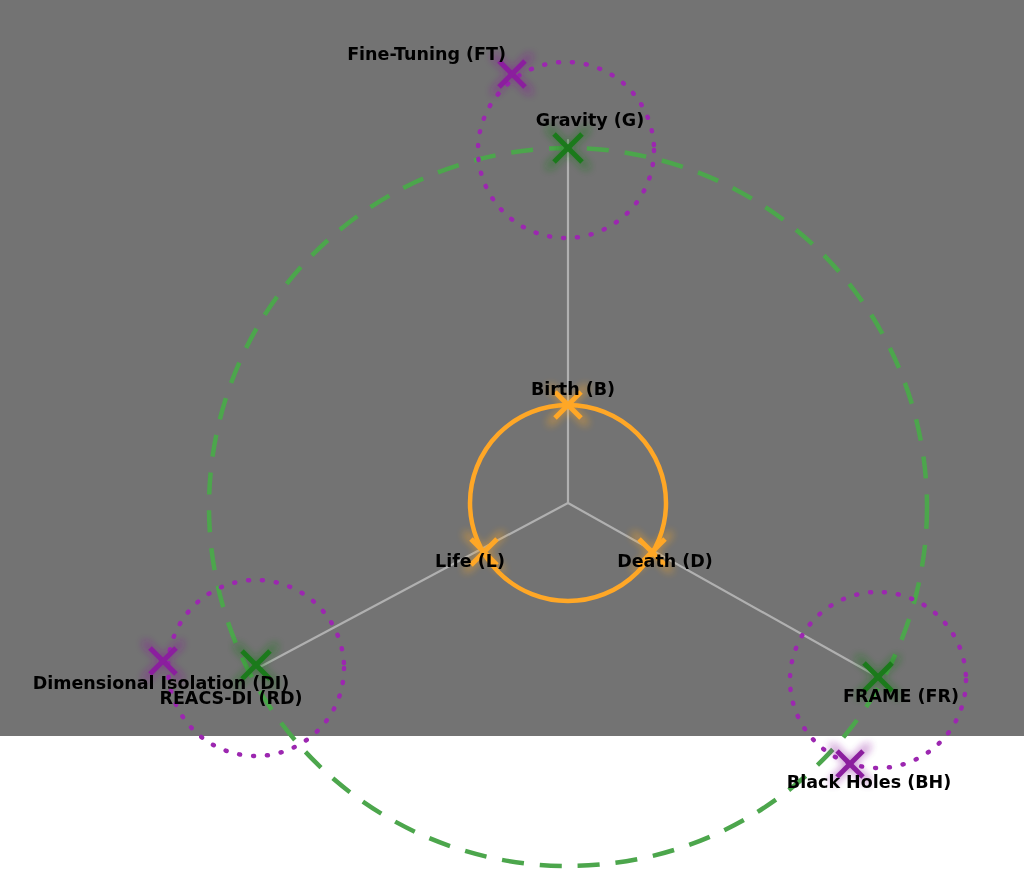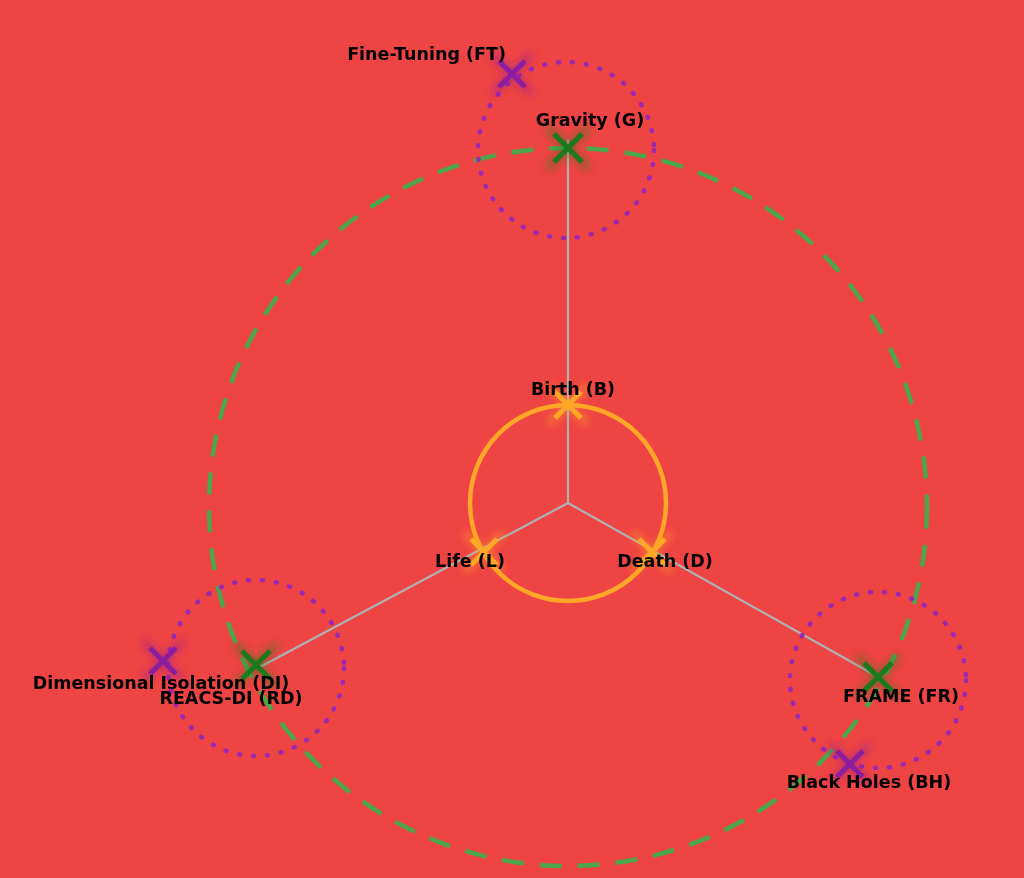--- a/index.html
+++ b/index.html
@@ -9,22 +9,22 @@
   }
   body {
     width: 1024px;
     height: 878px;
     font-family: "DejaVu Sans", sans-serif;
     overflow: hidden;
   }
   #diagram-root {
     position: relative;
     width: 1024px;
-    height: 878px;
-    background: #ef4444;
+    height: 736px;
+    background: #737373;
   }
   svg#diagram-canvas {
     position: absolute;
     top: 0;
     left: 0;
     width: 1024px;
     height: 878px;
     display: block;
   }
   .node-label {

